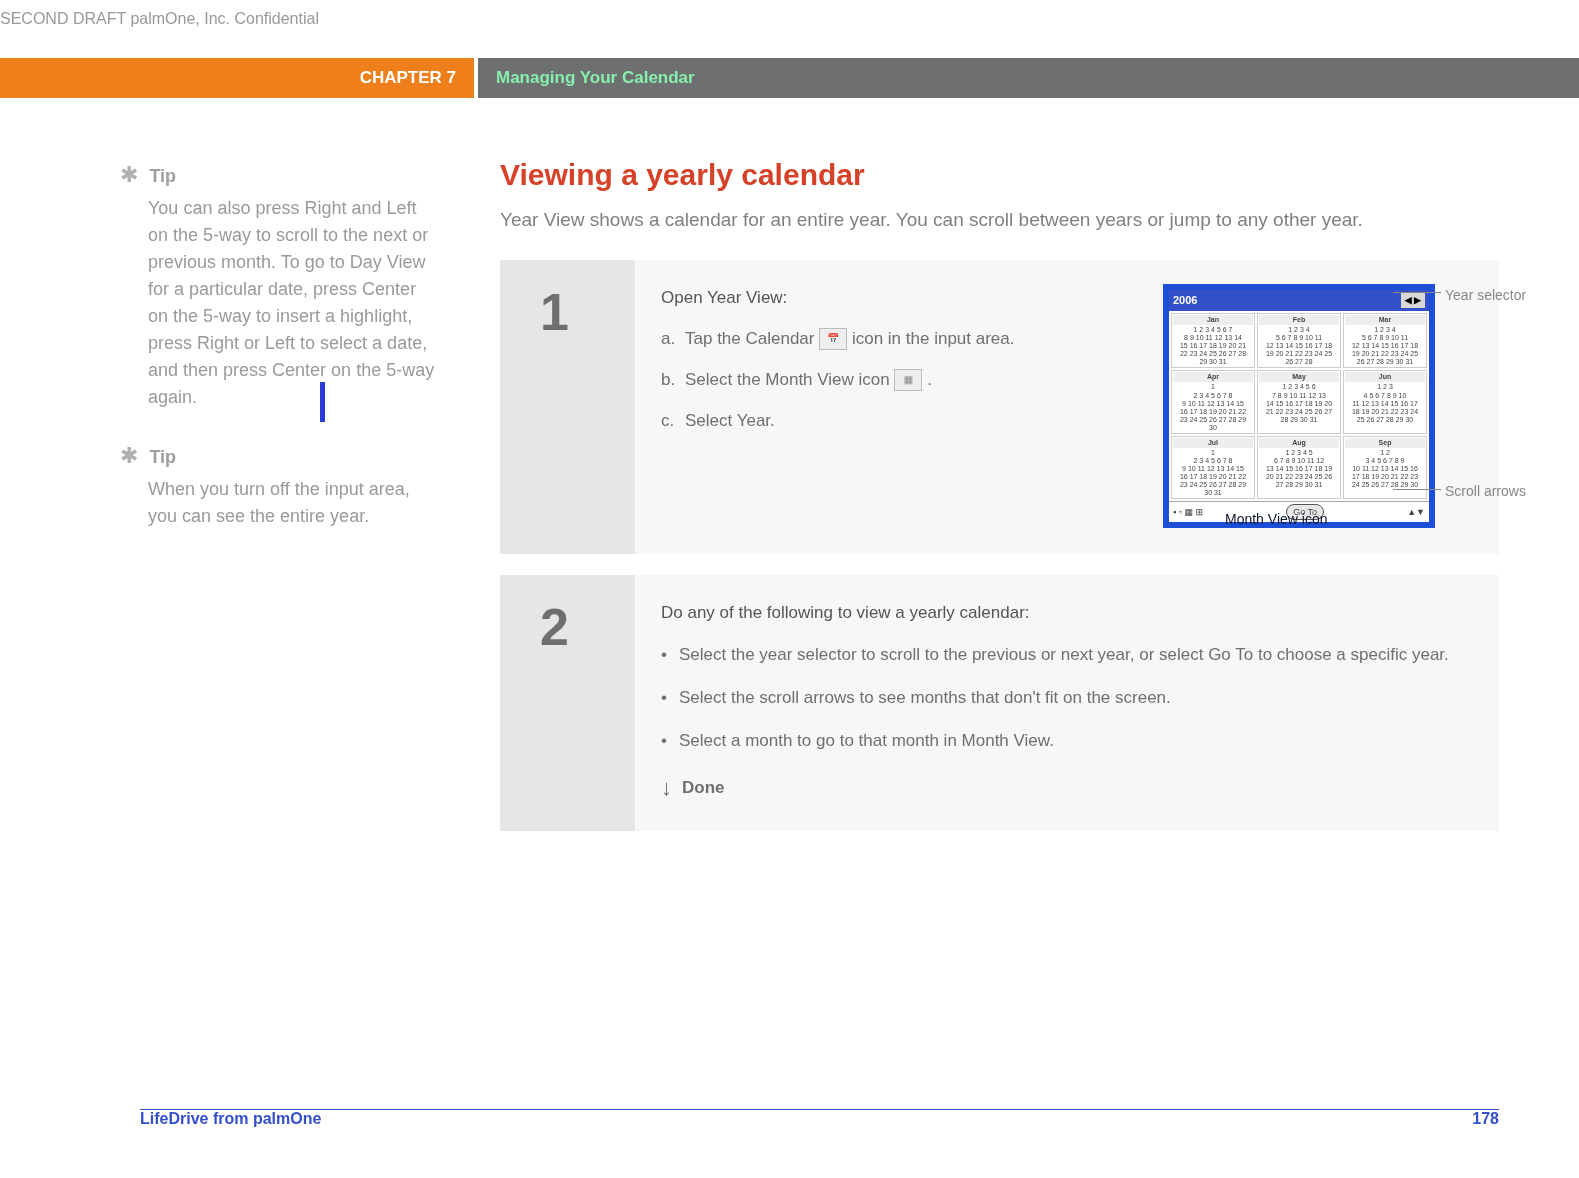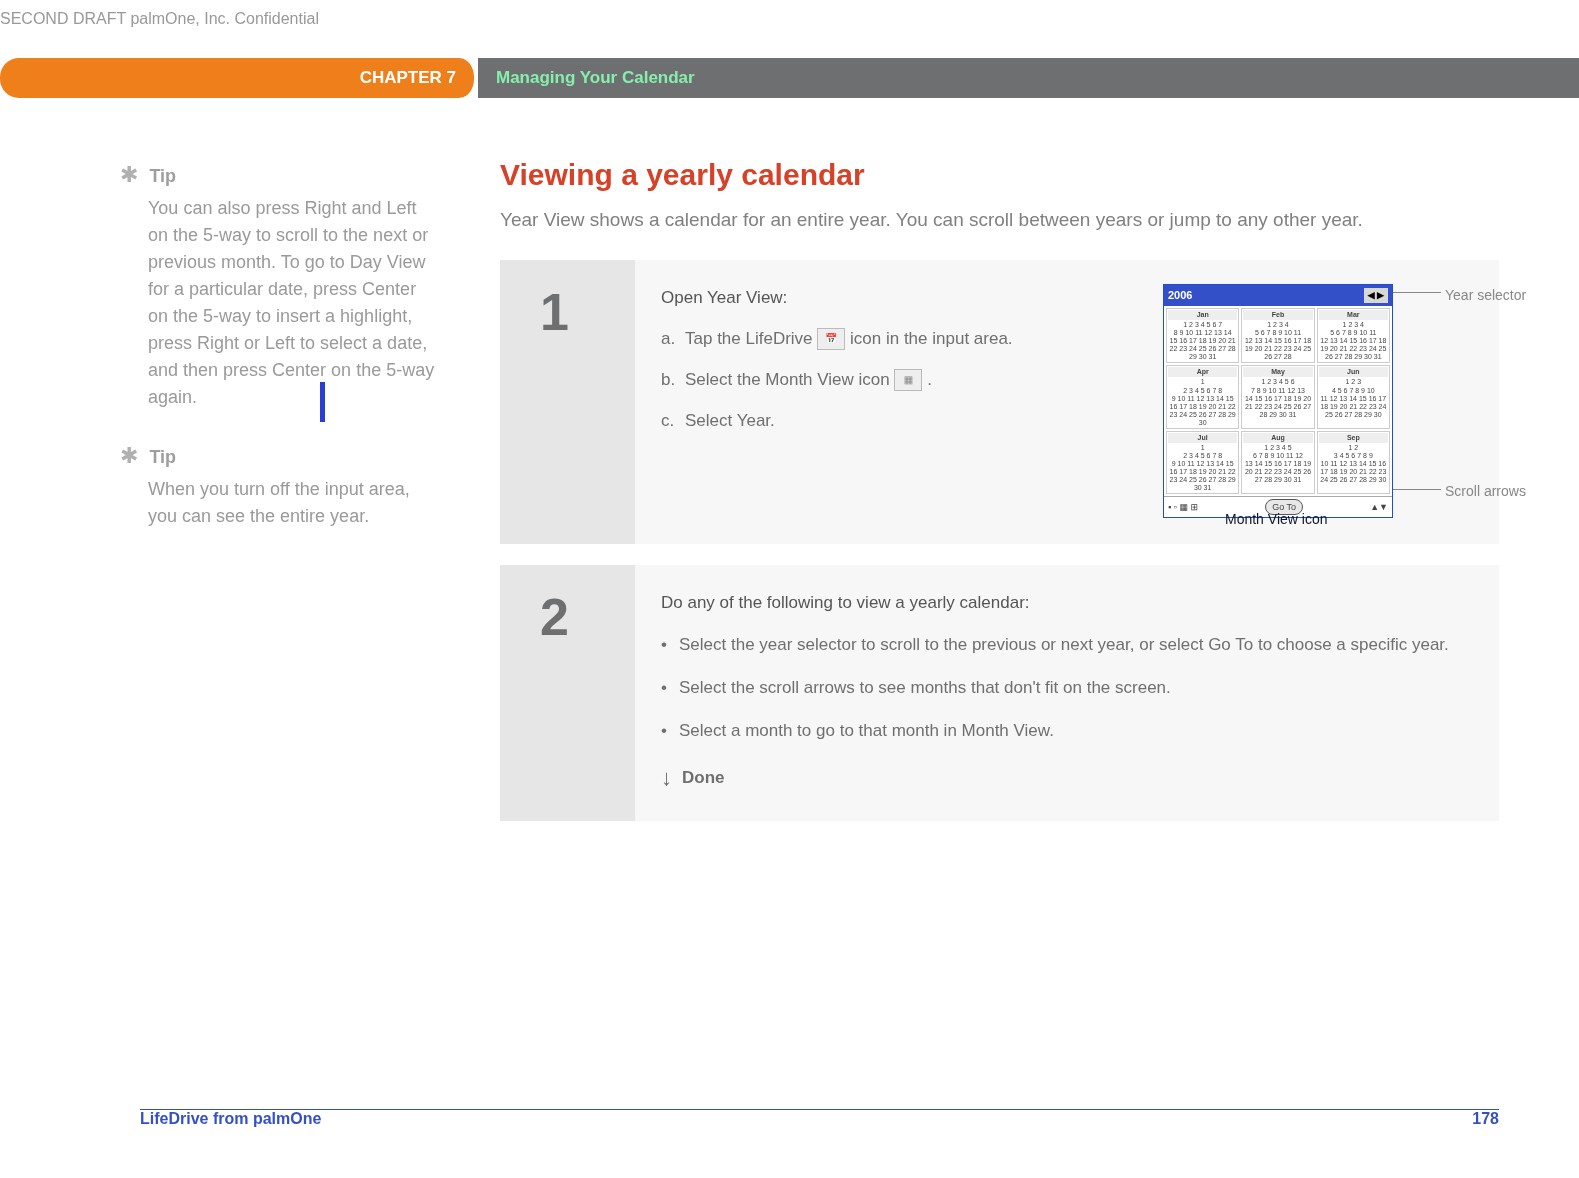--- a/index.html
+++ b/index.html
@@ -23,21 +23,20 @@
   }
   .chapter-left {
     background: #ef7f1a;
     color: #fff;
     font-weight: bold;
     font-size: 17px;
     padding: 10px 18px 10px 0;
     width: 478px;
     text-align: right;
     border-right: 4px solid #fff;
-    border-radius: 19px;
   }
   .chapter-right {
     background: #6e6f71;
     color: #86efac;
     font-weight: bold;
     font-size: 17px;
     padding: 10px 0 10px 18px;
     flex: 1;
   }
   .content-area {
@@ -110,23 +109,23 @@
     left: 320px;
     top: 382px;
     width: 5px;
     height: 40px;
     background: #2a3bd6;
   }
   .step1-flex { display: flex; gap: 18px; }
   .step1-text { flex: 1; }
   .screenshot-col { width: 310px; position: relative; }
   .pda-screen {
-    width: 230px;
+    width: 272px;
     background: #fff;
-    border: 1px solid #1d4ed8;
+    border: 6px solid #1d4ed8;
     font-size: 8px;
     color: #444;
   }
   .year-bar {
     background: #3350c9;
     color: #fff;
     display: flex;
     align-items: center;
     justify-content: space-between;
     padding: 2px 4px;
@@ -219,21 +218,21 @@
         <div class="step-num">1</div>
       </div>
       <div class="step-body-col">
         <div class="step1-flex">
           <div class="step1-text">
             <div class="lead">Open Year View:</div>
 
             <div class="step-item">
               <span class="letter">a.</span>
               <span>
-                <span>Tap the LifeDrive </span>
+                <span>Tap the Calendar </span>
                 <span class="inline-icon">📅</span>
                 <span> icon in the input area.</span>
               </span>
             </div>
 
             <div class="step-item">
               <span class="letter">b.</span>
               <span>
                 <span>Select the Month View icon </span>
                 <span class="inline-icon">▦</span>

